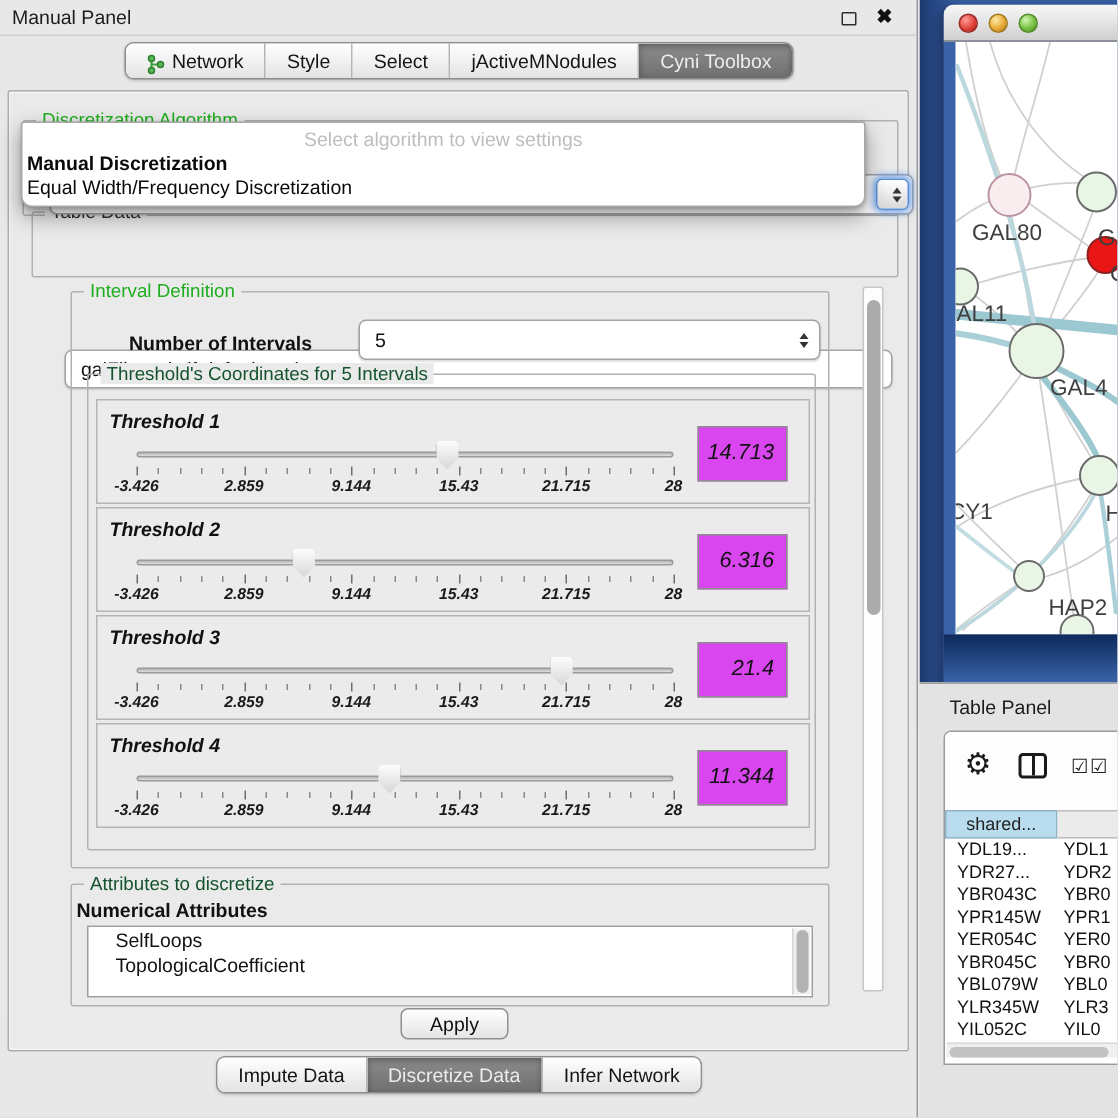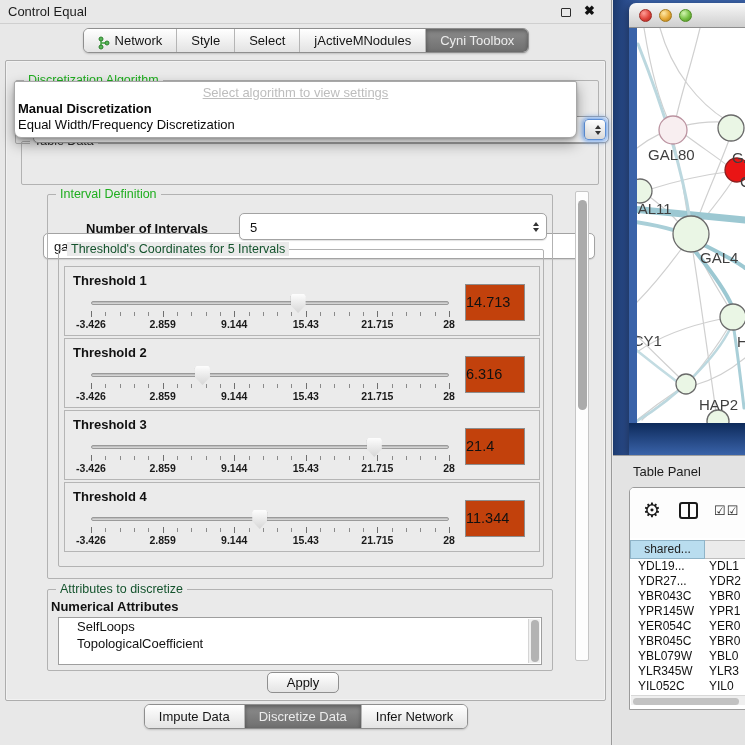--- a/index.html
+++ b/index.html
@@ -33,43 +33,43 @@
   .combo-text{position:absolute;left:10px;top:50%;transform:translateY(-50%);font-size:13px;color:#111;white-space:nowrap;}
   .algo-combo{left:17px;top:35px;width:576px;height:27px;z-index:1;}
   .spinner-capsule{position:absolute;right:2px;top:2px;width:22px;height:21px;border-radius:4px;background:linear-gradient(#ffffff,#d9d9d9);border:1px solid #5b8ed6;box-shadow:0 0 5px 2px rgba(82,140,220,.8);}
   .arrows{position:absolute;right:7px;top:50%;transform:translateY(-50%);display:flex;flex-direction:column;gap:2px;}
   .arrows i{display:block;width:0;height:0;border-left:3.5px solid transparent;border-right:3.5px solid transparent;}
   .arrows i.up{border-bottom:4.5px solid #333;}
   .arrows i.dn{border-top:4.5px solid #333;}
   .spinner-capsule .arrows{right:4px;}
 
   .dropdown{position:absolute;left:8px;top:20px;width:563px;height:57px;background:#fff;border:1px solid #a8a8a8;border-radius:2px 2px 7px 7px;box-shadow:0 6px 14px rgba(0,0,0,.38),0 1px 3px rgba(0,0,0,.2);z-index:50;}
-  .dd-prompt{position:absolute;left:0;top:3px;width:100%;text-align:center;font-size:13px;color:#bdbdbd;text-decoration:underline;}
+  .dd-prompt{position:absolute;left:0;top:3px;width:100%;text-align:center;font-size:13px;color:#bdbdbd;}
   .dd-item{position:absolute;left:3px;font-size:13px;color:#0a0a0a;white-space:nowrap;}
   .dd-item.bold{font-weight:bold;top:19px;}
   .dd-item.plain{top:35px;}
 
   .td-group{left:15px;top:80px;width:578px;height:44px;}
   .td-combo{left:21px;top:91px;width:552px;height:26px;}
 
   .ig{left:41px;top:133px;width:506px;height:385px;}
   .niv-label{position:absolute;left:38px;top:26px;font-size:13px;font-weight:bold;color:#111;}
   .niv-combo{left:191px;top:18px;width:308px;height:27px;}
 
   .tg{left:10px;top:54px;width:486px;height:318px;}
-  .th-rows{position:absolute;left:5px;top:16px;width:448px;}
+  .th-rows{position:absolute;left:5px;top:16px;width:448px;font-style:italic;}
   .th-row{position:relative;width:476px;height:70px;margin-bottom:2px;border:1px solid #b5b5b5;background:#ebebeb;}
   .th-label{position:absolute;left:8px;top:6px;font-size:13px;font-weight:bold;color:#111;}
   .th-slider{position:absolute;left:26px;top:28px;width:358px;height:38px;}
   .th-track{position:absolute;left:0;right:0;top:6px;height:4px;background:linear-gradient(#b4b4b4,#dedede);border:1px solid #9a9a9a;border-radius:3px;}
   .tick{position:absolute;top:17px;width:1px;height:4px;background:#8a8a8a;}
   .tick.major{top:16px;height:6px;background:#6f6f6f;}
   .tick-label{position:absolute;top:23px;transform:translateX(-50%);font-size:10.5px;font-weight:bold;color:#1a1a1a;white-space:nowrap;}
   .th-thumb{position:absolute;top:-1px;width:15px;height:19px;background:linear-gradient(#fdfdfd,#d6d6d6);clip-path:polygon(10% 0,90% 0,100% 12%,100% 58%,50% 100%,0 58%,0 12%);filter:drop-shadow(0 0 1px #777);}
-  .th-value{position:absolute;right:14px;top:17px;width:60px;height:37px;background:#c2410c;border:1px solid #8d8d8d;font-size:14.5px;color:#111;text-align:left;padding:9px 8px 0 0;}
+  .th-value{position:absolute;right:14px;top:17px;width:60px;height:37px;background:#d946ef;border:1px solid #8d8d8d;font-size:14.5px;color:#111;text-align:right;padding:9px 8px 0 0;}
 
   .ag{left:41px;top:528px;width:506px;height:82px;}
   .na-label{position:absolute;left:3px;top:9px;font-size:13px;font-weight:bold;color:#111;}
   .attr-list{position:absolute;left:10px;top:27px;width:484px;height:48px;background:#fff;border:1px solid #9e9e9e;overflow:hidden;}
   .attr-item{height:17px;line-height:17px;padding-left:18px;font-size:13px;color:#111;white-space:nowrap;}
   .list-scroll{position:absolute;right:1px;top:1px;bottom:1px;width:12px;background:#f0f0f0;border-left:1px solid #d5d5d5;}
   .list-thumb{position:absolute;left:1.5px;top:1px;width:8px;height:95%;background:#b3b3b3;border-radius:4px;}
 
   .apply{position:absolute;left:261px;top:611px;width:72px;height:21px;border:1px solid #8f8f8f;border-radius:5px;background:linear-gradient(#ffffff,#e4e4e4);font-size:13px;color:#111;}
 
@@ -110,21 +110,21 @@
   .tp-hscroll{position:absolute;left:1px;top:207px;width:118px;height:10px;background:#efefef;border-top:1px solid #d8d8d8;}
   .tp-hthumb{position:absolute;left:2px;top:1.5px;width:106px;height:7px;background:#c2c2c2;border-radius:4px;}
 </style>
 </head>
 <body>
 
 <div class="screen">
 
   <div class="cp">
     <div class="cp-titlebar">
-      <span class="cp-title">Control Equal</span>
+      <span class="cp-title">Manual Panel</span>
       <span class="float-btn"></span>
       <span class="close-btn">✖</span>
     </div>
 
     <div class="cp-tabs">
       <div class="seg">
         <div class="tab">
           <span class="net-ico">
             <svg width="12" height="14" viewBox="0 0 12 14">
               <line x1="3" y1="3" x2="3" y2="11" stroke="#3aa23a" stroke-width="1.4"></line>

